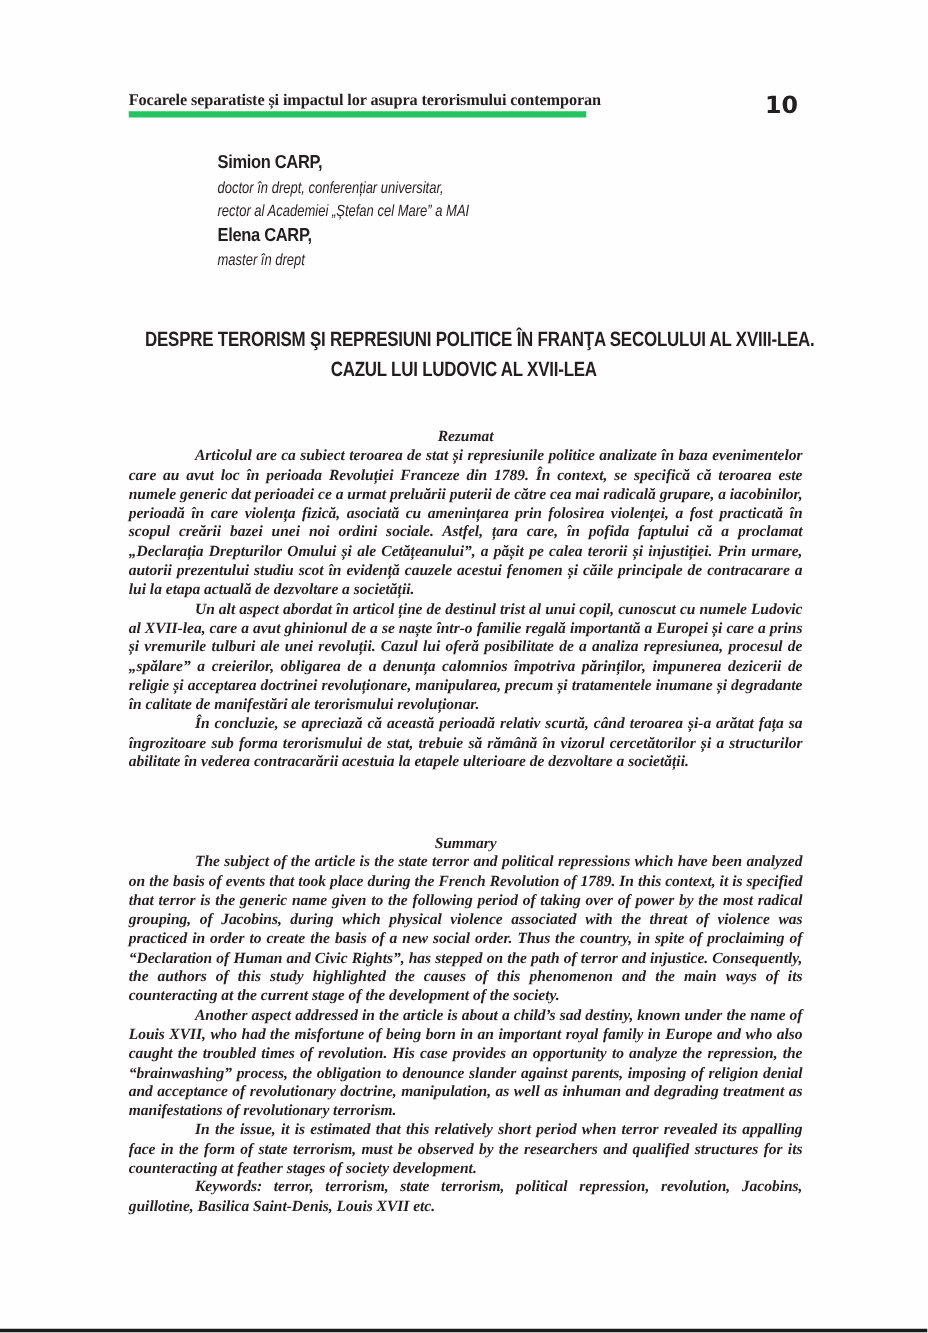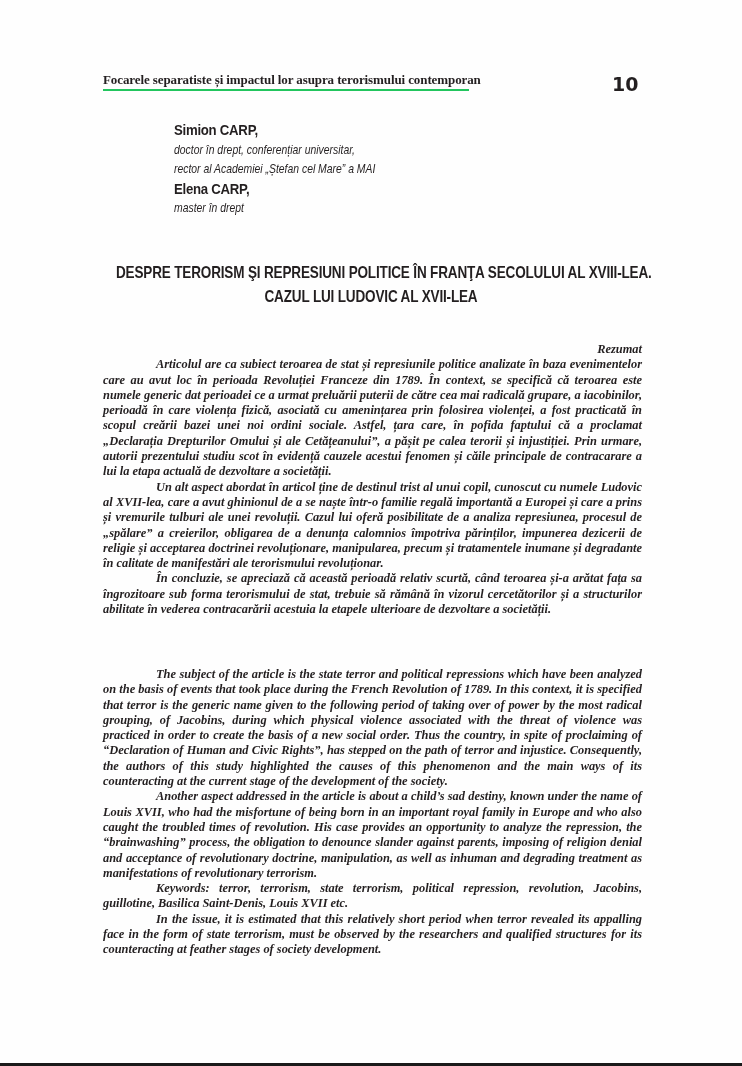--- a/index.html
+++ b/index.html
@@ -10,21 +10,21 @@
       overflow: hidden;
       color: #231f20;
     }
     .running-header {
       position: absolute;
       left: 103px; top: 72px;
       font-family: "Liberation Serif", serif;
       font-weight: bold;
       font-size: 13px;
       letter-spacing: -0.1px;
-      border-bottom: 2px solid #22c55e;
+      border-bottom: 5px solid #22c55e;
       padding-bottom: 1px;
       width: 366px;
       white-space: nowrap;
     }
     .page-number {
       position: absolute;
       left: 612px; top: 73px;
       font-family: "DejaVu Sans", sans-serif;
       font-weight: bold;
       font-size: 19px;
@@ -67,21 +67,21 @@
       position: absolute;
       left: 103px; width: 539px;
       font-family: "Liberation Serif", serif;
       font-style: italic;
       font-weight: bold;
       font-size: 12.4px;
       line-height: 15.3px;
       text-align: justify;
     }
     .abstract .heading {
-      text-align: right;
+      text-align: center;
       margin: 0;
     }
     .abstract p {
       margin: 0;
       text-indent: 53px;
     }
     #rezumat { top: 342px; }
     #summary { top: 667px; }
     .bottom-rule {
       position: absolute;
@@ -110,19 +110,20 @@
 </div>
 
 <section class="abstract" id="rezumat">
   <div class="heading">Rezumat</div>
   <p>Articolul are ca subiect teroarea de stat și represiunile politice analizate în baza evenimentelor care au avut loc în perioada Revoluției Franceze din 1789. În context, se specifică că teroarea este numele generic dat perioadei ce a urmat preluării puterii de către cea mai radicală grupare, a iacobinilor, perioadă în care violența fizică, asociată cu amenințarea prin folosirea violenței, a fost practicată în scopul creării bazei unei noi ordini sociale. Astfel, țara care, în pofida faptului că a proclamat „Declarația Drepturilor Omului și ale Cetățeanului”, a pășit pe calea terorii și injustiției. Prin urmare, autorii prezentului studiu scot în evidență cauzele acestui fenomen și căile principale de contracarare a lui la etapa actuală de dezvoltare a societății.</p>
   <p>Un alt aspect abordat în articol ține de destinul trist al unui copil, cunoscut cu numele Ludovic al XVII-lea, care a avut ghinionul de a se naște într-o familie regală importantă a Europei și care a prins și vremurile tulburi ale unei revoluții. Cazul lui oferă posibilitate de a  analiza represiunea, procesul de „spălare” a creierilor, obligarea de a denunța calomnios împotriva părinților, impunerea dezicerii de religie și acceptarea doctrinei revoluționare, manipularea, precum și tratamentele inumane și degradante în calitate de manifestări ale terorismului revoluționar.</p>
   <p>În concluzie, se apreciază că această perioadă relativ scurtă, când teroarea și-a arătat fața sa îngrozitoare sub forma terorismului de stat, trebuie să rămână în vizorul cercetătorilor și a structurilor abilitate în vederea contracarării acestuia la etapele ulterioare de dezvoltare a societății.</p>
 </section>
 
 <section class="abstract" id="summary">
+  <div class="heading">Summary</div>
   <p>The subject of the article is the state terror and political repressions which have been analyzed on the basis of events that took place during the French Revolution of 1789. In this context, it is specified that terror is the generic name given to the following period of taking over of power by the most radical grouping, of Jacobins, during which physical violence associated with the threat of violence was practiced in order to create the basis of a new social order.    Thus the country, in spite of proclaiming of “Declaration of Human and Civic Rights”, has stepped on the path of terror and injustice. Consequently, the authors of this study highlighted the causes of this phenomenon and the main ways of its counteracting at the current stage of the development of the society.</p>
   <p>Another aspect addressed in the article is about a child’s sad destiny, known under the name of Louis XVII, who had the misfortune of being born in an important royal family in Europe and who also caught the troubled times of revolution. His case provides an opportunity to analyze the repression, the “brainwashing” process, the obligation to denounce slander against parents, imposing of religion denial and acceptance of revolutionary doctrine, manipulation, as well as inhuman and degrading treatment as manifestations of revolutionary terrorism.</p>
+  <p>In the issue, it is estimated that this relatively short period when terror revealed its appalling face in the form of state terrorism, must be observed by the researchers and qualified structures for its counteracting at feather stages of society development.</p>
   <p>Keywords: terror, terrorism, state terrorism, political repression, revolution, Jacobins, guillotine, Basilica Saint-Denis, Louis XVII etc.</p>
-  <p>In the issue, it is estimated that this relatively short period when terror revealed its appalling face in the form of state terrorism, must be observed by the researchers and qualified structures for its counteracting at feather stages of society development.</p>
 </section>
 
 <div class="bottom-rule"></div>
 
 </body></html>

